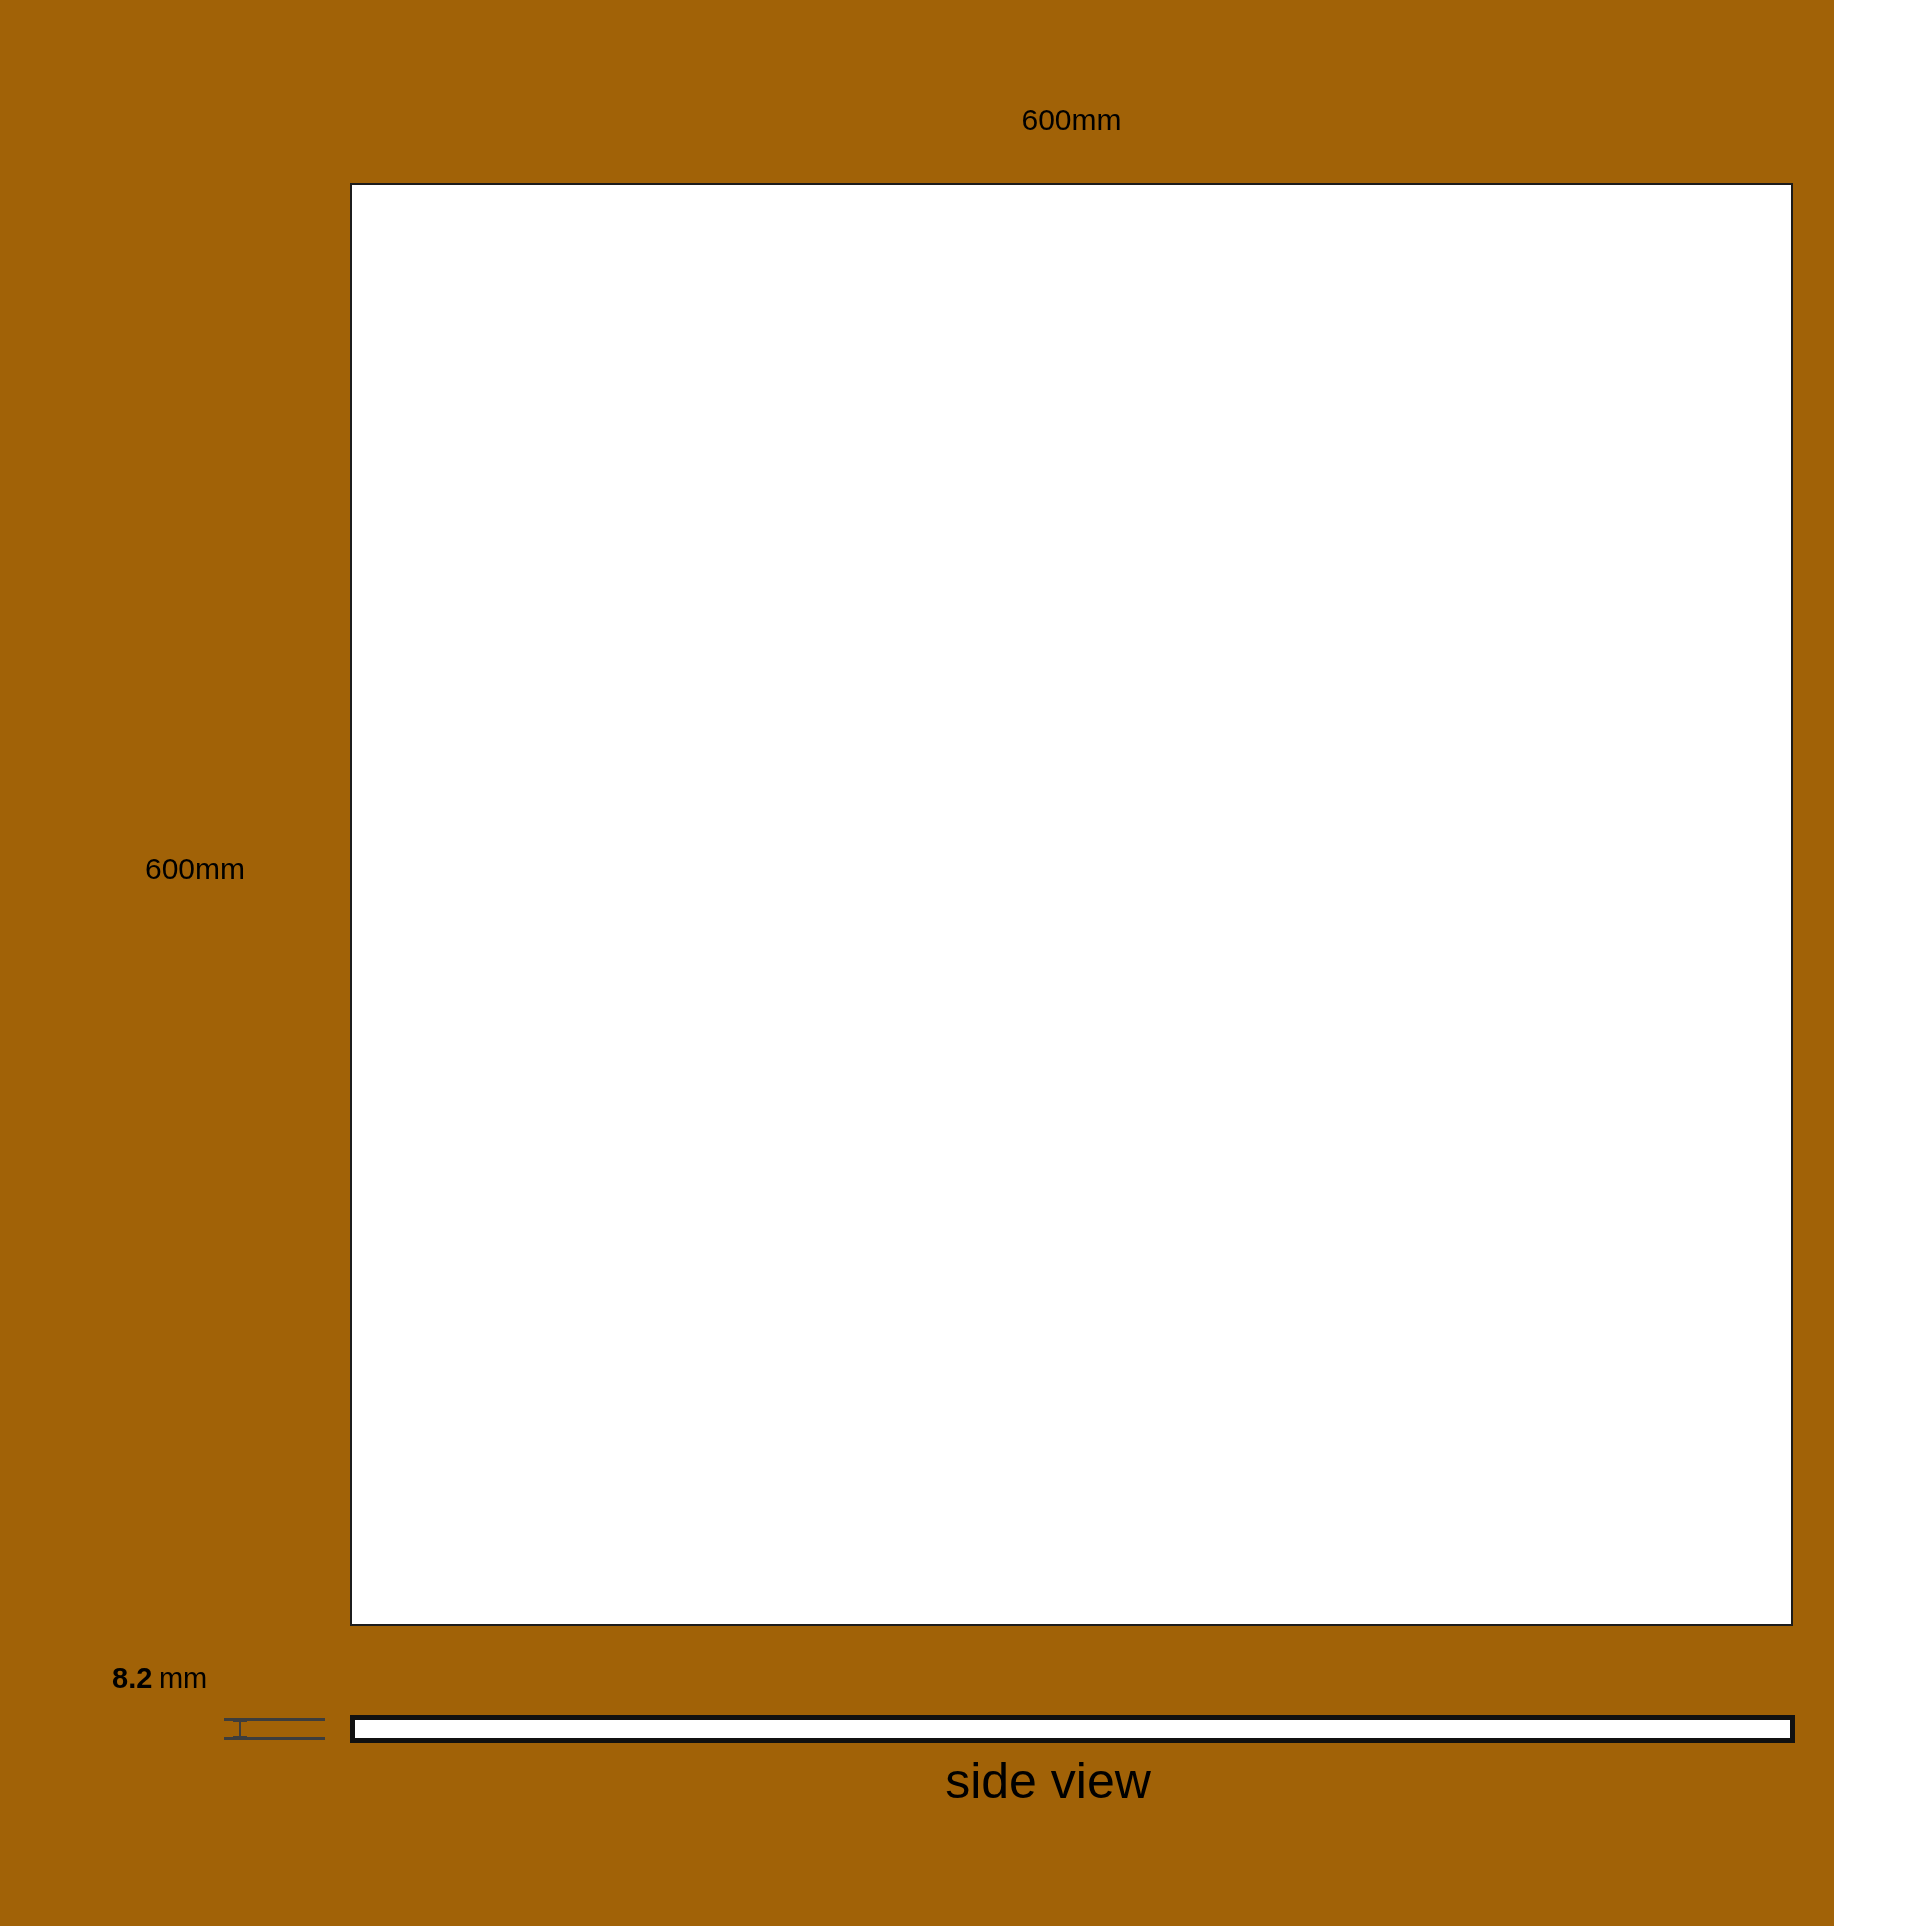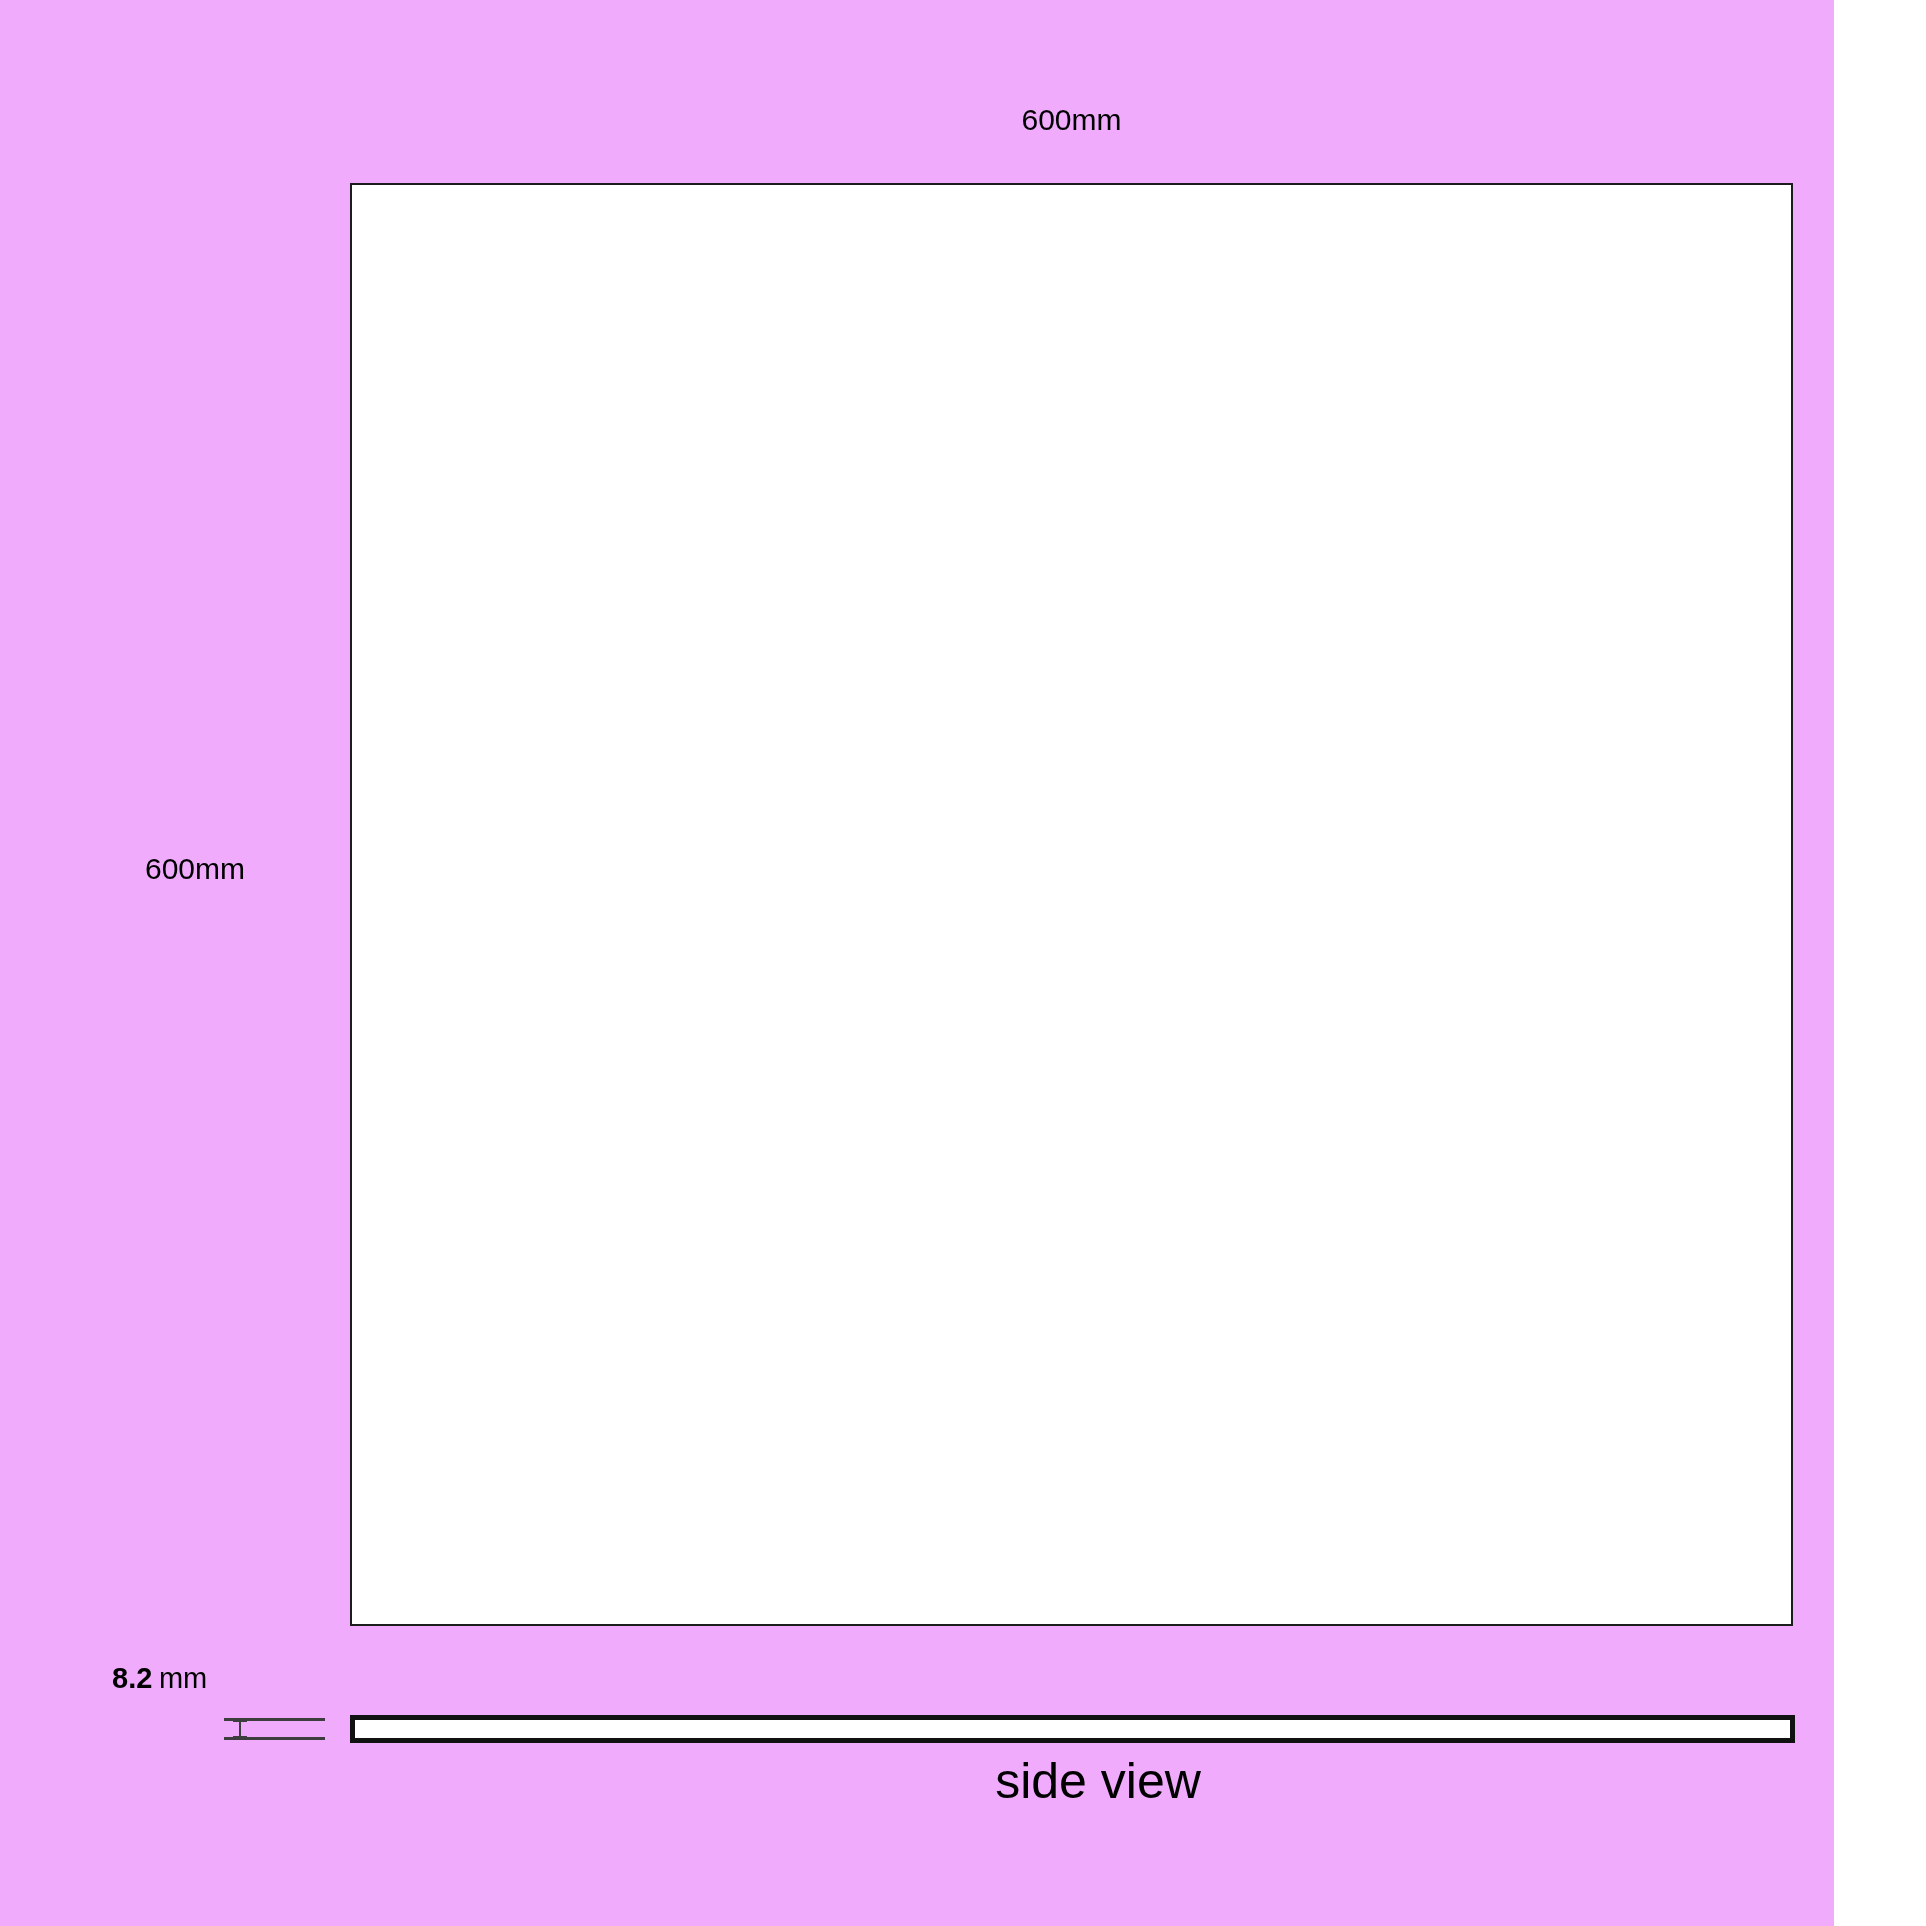--- a/index.html
+++ b/index.html
@@ -4,21 +4,21 @@
 <style>
   html, body {
     margin: 0;
     padding: 0;
     background: #ffffff;
   }
   #canvas {
     position: relative;
     width: 1834px;
     height: 1926px;
-    background: #f0abfc;
+    background: #a16207;
     font-family: "Liberation Sans", "DejaVu Sans", sans-serif;
     color: #000000;
     overflow: hidden;
   }
 
   
   .tile-square {
     position: absolute;
     left: 350px;
     top: 183px;
@@ -102,21 +102,21 @@
     font-weight: bold;
   }
   .label-thickness .unit {
     font-weight: normal;
     margin-left: 6.6px;
   }
 
   
   .caption-side-view {
     position: absolute;
-    left: 878px;
+    left: 828px;
     top: 1756px;
     width: 440px;
     text-align: center;
     font-size: 50px;
     line-height: 1;
     white-space: nowrap;
   }
 </style>
 </head>
 <body>

